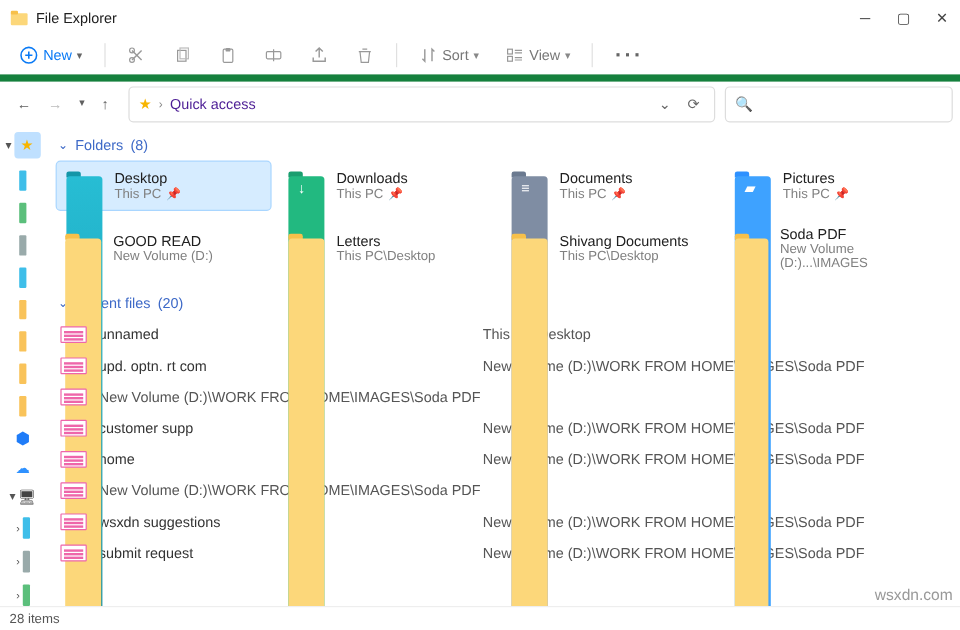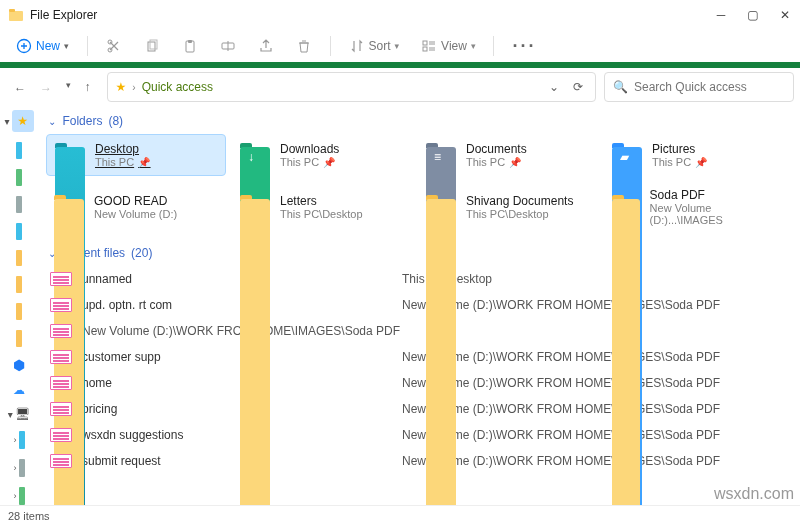--- a/index.html
+++ b/index.html
@@ -14,54 +14,54 @@
 .tbtn { display:flex; align-items:center; gap:4px; color:#777; padding:4px 6px; border-radius:4px; }
 .tbtn.primary { color:#0a7af5; }
 .tbtn svg, .tbtn .ico { width:16px; height:16px; }
 .sep { width:1px; height:20px; background:#e0e0e0; margin:0 2px; }
 .more-dots { font-size:18px; color:#666; font-weight:bold; letter-spacing:2px; }
 
 .navrow { height:38px; display:flex; align-items:center; padding:3px 6px; gap:8px; }
 .navbtns { display:flex; gap:14px; padding:0 8px; color:#606060; }
 .navbtns span { cursor:default; }
 .addrbar { flex:1; height:30px; border:1px solid #ddd; border-radius:4px; display:flex; align-items:center; padding:0 8px; gap:6px; }
-.addrbar .crumb { color:#4d7c0f; }
+.addrbar .crumb { color:#4c1d95; }
 .addrbar .spacer { flex:1; }
 .addrbar .drop, .addrbar .ref { color:#666; padding:0 4px; }
 .searchbox { width:190px; height:30px; border:1px solid #ddd; border-radius:4px; display:flex; align-items:center; padding:0 8px; gap:6px; color:#888; }
 .searchbox input { border:none; outline:none; font-size:12px; width:100%; color:#444; }
 
 .body { display:flex; height:calc(525px - 30px - 38px - 38px - 20px); }
 .sidebar { width:38px; display:flex; flex-direction:column; align-items:center; padding-top:4px; gap:10px; }
 .side-star { width:22px; height:22px; background:#bfe0ff; border-radius:3px; display:flex; align-items:center; justify-content:center; color:#f7b500; }
 .side-dash { width:6px; height:18px; border-radius:1px; }
 .bar-blue{background:#3ebee9;} .bar-green{background:#5bbf7b;} .bar-grey{background:#9aa;}
 .bar-orange{background:#f9c35a;} .bar-dropbox{color:#1f7cf8;font-size:14px;}
 .bar-cloud{color:#2e91ff;font-size:12px;} .chev{color:#555;font-size:10px;}
 .side-row{display:flex;align-items:center;gap:2px;}
 
 .main { flex:1; overflow:auto; padding:4px 10px 0 0; }
 .section-hdr { display:flex; align-items:center; gap:6px; color:#3d69c7; font-size:12px; padding:4px 0 6px 10px; }
 .section-hdr .chev{color:#3d69c7;}
 .folders-grid { display:grid; grid-template-columns:repeat(4,1fr); gap:6px 6px; padding:0 6px 10px 8px; }
 .folder-tile { display:flex; align-items:center; gap:8px; padding:6px; border-radius:4px; }
-.folder-tile.sel { background:#d6ecff; border:1px solid #a9d6ff;text-decoration:underline; }
+.folder-tile.sel { background:#d6ecff; border:1px solid #a9d6ff; }
 .ftext .fname { font-size:12px; color:#202020; }
 .ftext .floc { font-size:11px; color:#808080; }
 .pin { font-size:10px; color:#999; margin-left:4px; }
 
 .files { padding:0 6px 0 8px; }
 .file-row { display:flex; align-items:center; height:26px; }
 .file-icon { width:22px; height:14px; border:1px solid #e6a; border-radius:1px; margin:0 10px 0 4px; background:#fff; position:relative; }
 .file-icon::after{content:"";position:absolute;left:2px;top:3px;right:2px;height:2px;background:#e6a;box-shadow:0 3px 0 #e6a,0 6px 0 #e6a;}
 .file-name { width:320px; font-size:12px; color:#333; }
 .file-path { font-size:12px; color:#555; }
 
 .statusbar { height:20px; display:flex; align-items:center; padding:0 8px; font-size:11px; color:#555; border-top:1px solid #eee; }
-.brand { position:absolute; right:6px; bottom:22px; font-size:16px; color:#999;text-align:right; }
+.brand { position:absolute; right:6px; bottom:22px; font-size:13px; color:#999;text-align:right; }
 
 
 .fi-folder { width:34px; height:28px; position:relative; }
 .fi-folder .tab{position:absolute;left:2px;top:2px;width:12px;height:5px;border-radius:2px 2px 0 0;}
 .fi-folder .body{position:absolute;left:2px;top:6px;right:2px;bottom:2px;border-radius:3px;}
 .fi-yellow .tab{background:#f7c04a;} .fi-yellow .body{background:#fcd77a;}
 .fi-teal .tab{background:#1396a8;} .fi-teal .body{background:linear-gradient(#27bdd4,#0f8aa0);}
 .fi-green .tab{background:#1a9e6f;} .fi-green .body{background:#22b980;}
 .fi-grey .tab{background:#6b7a90;} .fi-grey .body{background:#7f8da3;}
 .fi-blue .tab{background:#2e91ff;} .fi-blue .body{background:#3ea2ff;}
@@ -161,21 +161,20 @@
   <div class="addrbar">
     <span style="color:#f7b500">★</span>
     <span style="color:#888;font-size:10px">›</span>
     <span class="crumb">Quick access</span>
     <span class="spacer"></span>
     <span class="drop">⌄</span>
     <span class="ref">⟳</span>
   </div>
   <div class="searchbox">
     <span>🔍</span>
-    <input placeholder="Search Quick access" style="">
   </div>
 </div>
 
 <div class="body">
   <div class="sidebar">
     <div class="side-row">
         <span class="chev">▾</span>
         <div class="side-star">★</div>
       </div>
     <div class="side-dash bar-blue"></div>
@@ -323,21 +322,20 @@
   <div class="file-name">customer supp</div>
   <div class="file-path">New Volume (D:)\WORK FROM HOME\IMAGES\Soda PDF</div>
         </div>
         <div class="file-row">
           <div class="file-icon"></div>
   <div class="file-name">home</div>
   <div class="file-path">New Volume (D:)\WORK FROM HOME\IMAGES\Soda PDF</div>
         </div>
         <div class="file-row">
           <div class="file-icon"></div>
-  <div class="file-name">pricing</div>
   <div class="file-path">New Volume (D:)\WORK FROM HOME\IMAGES\Soda PDF</div>
         </div>
         <div class="file-row">
           <div class="file-icon"></div>
   <div class="file-name">wsxdn suggestions</div>
   <div class="file-path">New Volume (D:)\WORK FROM HOME\IMAGES\Soda PDF</div>
         </div>
         <div class="file-row">
           <div class="file-icon"></div>
   <div class="file-name">submit request</div>

